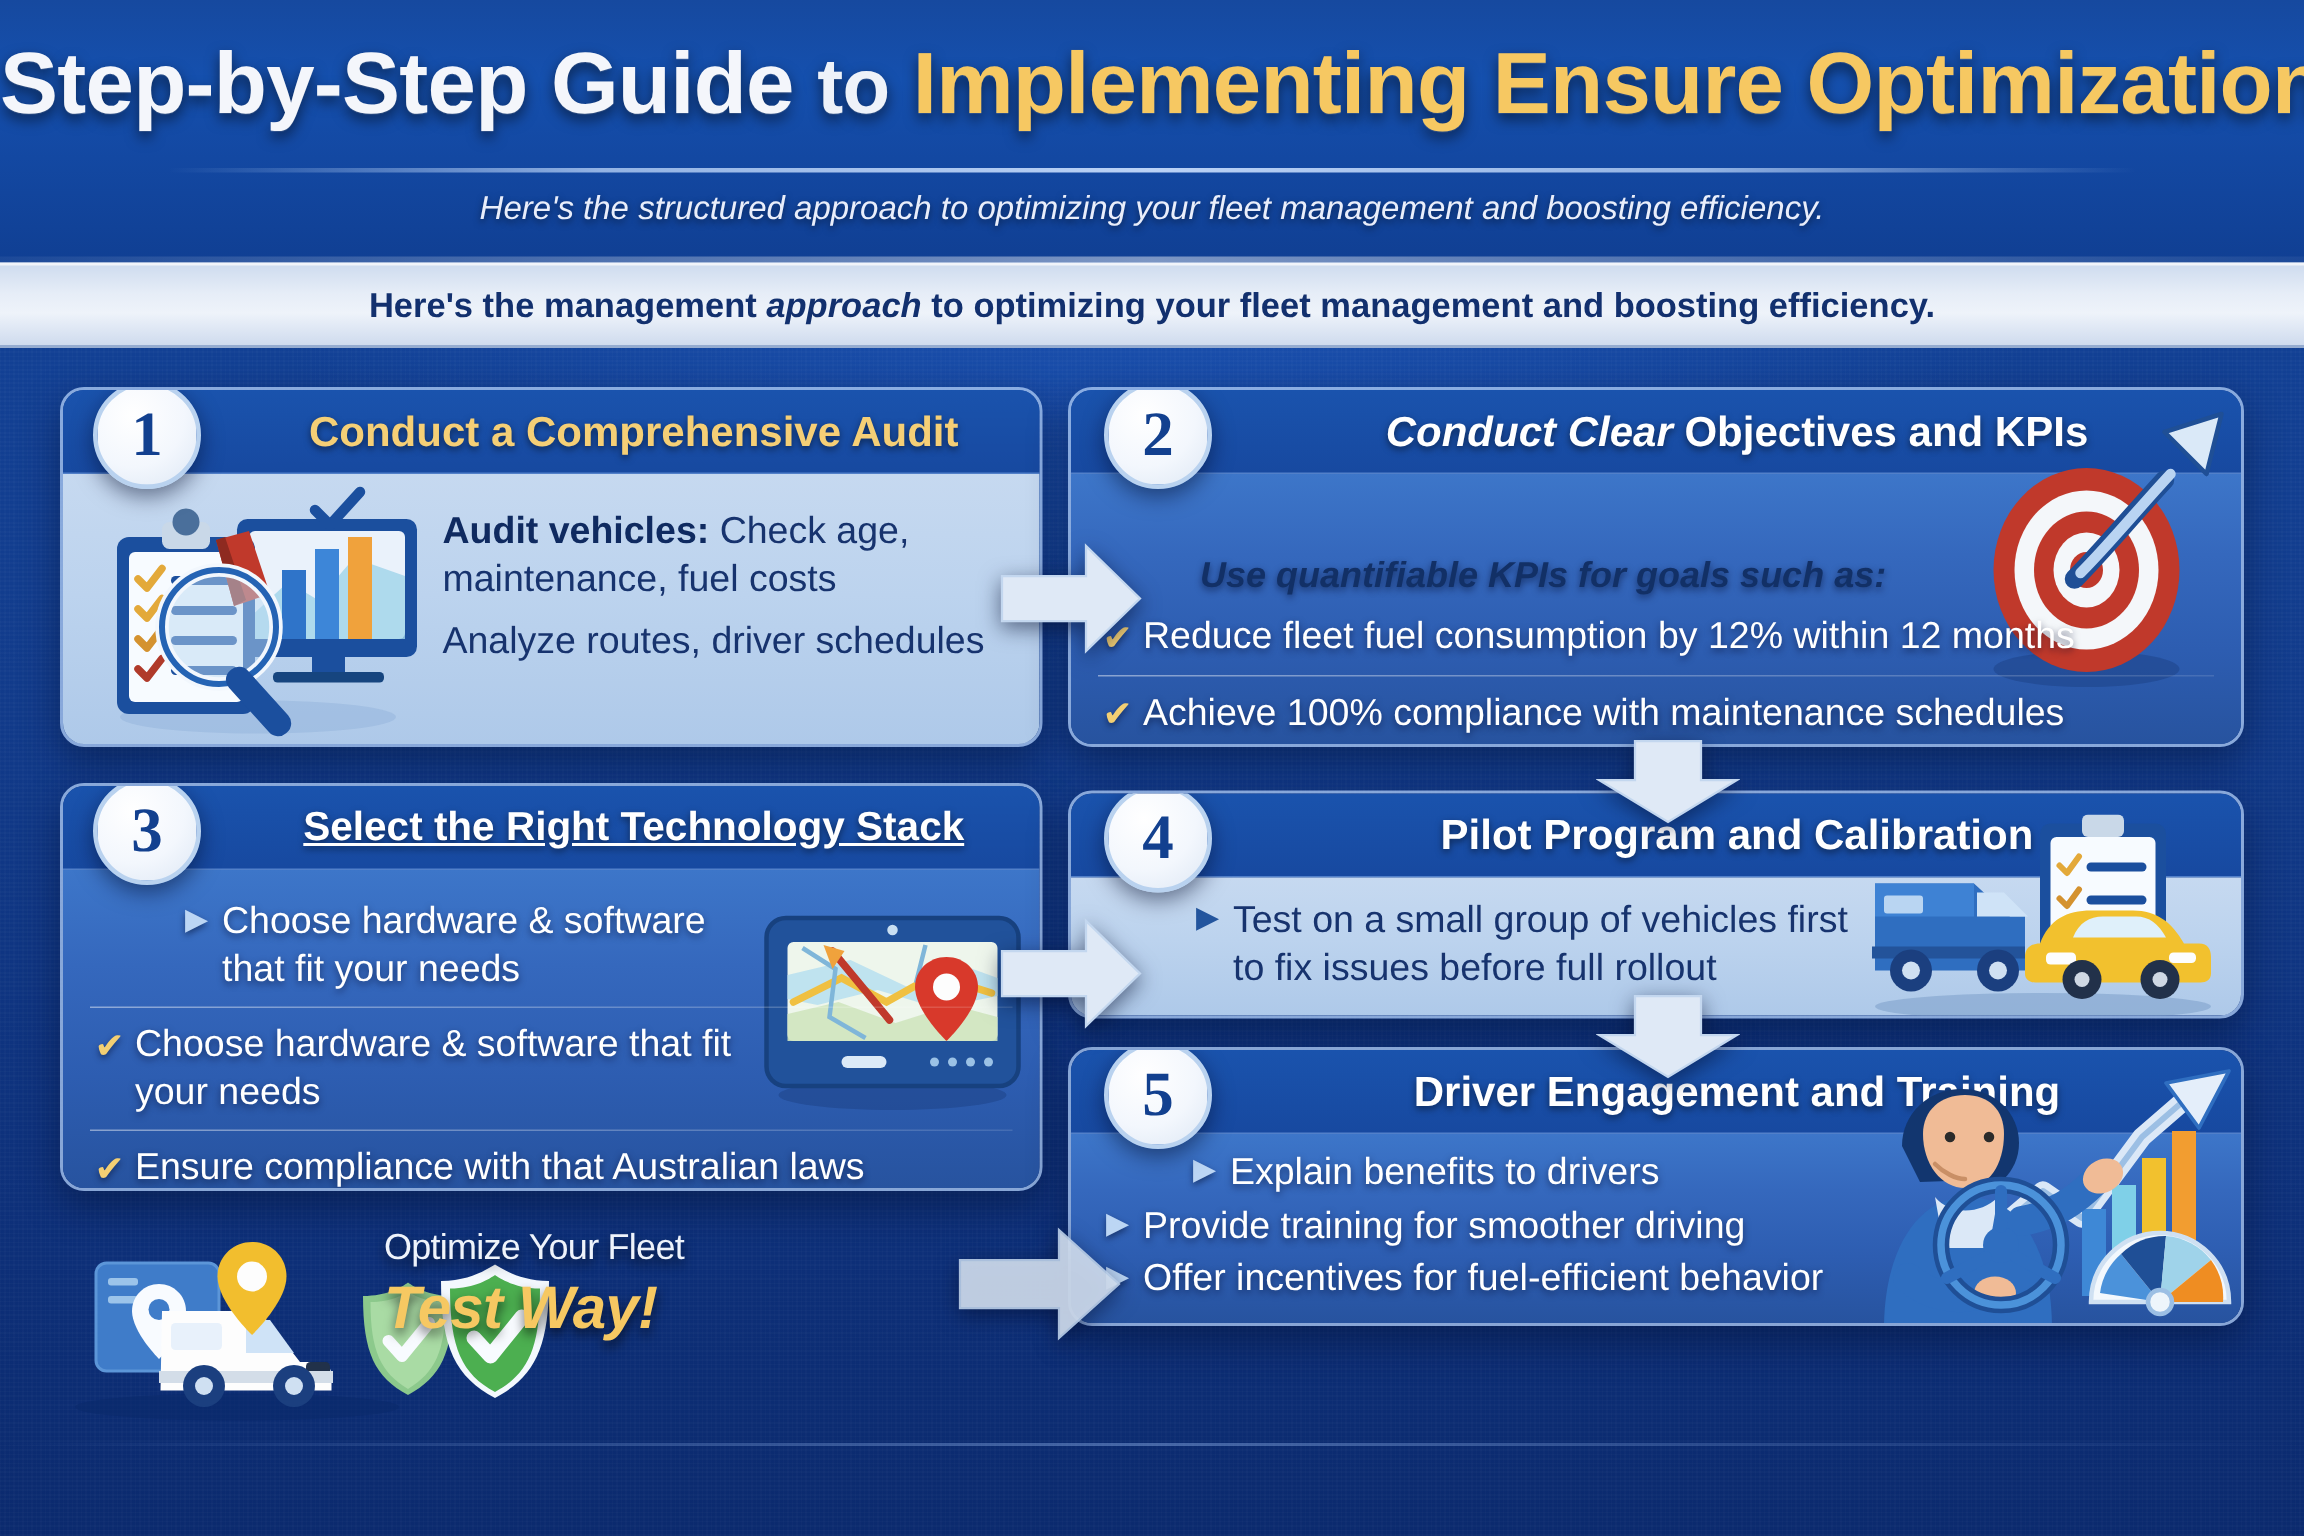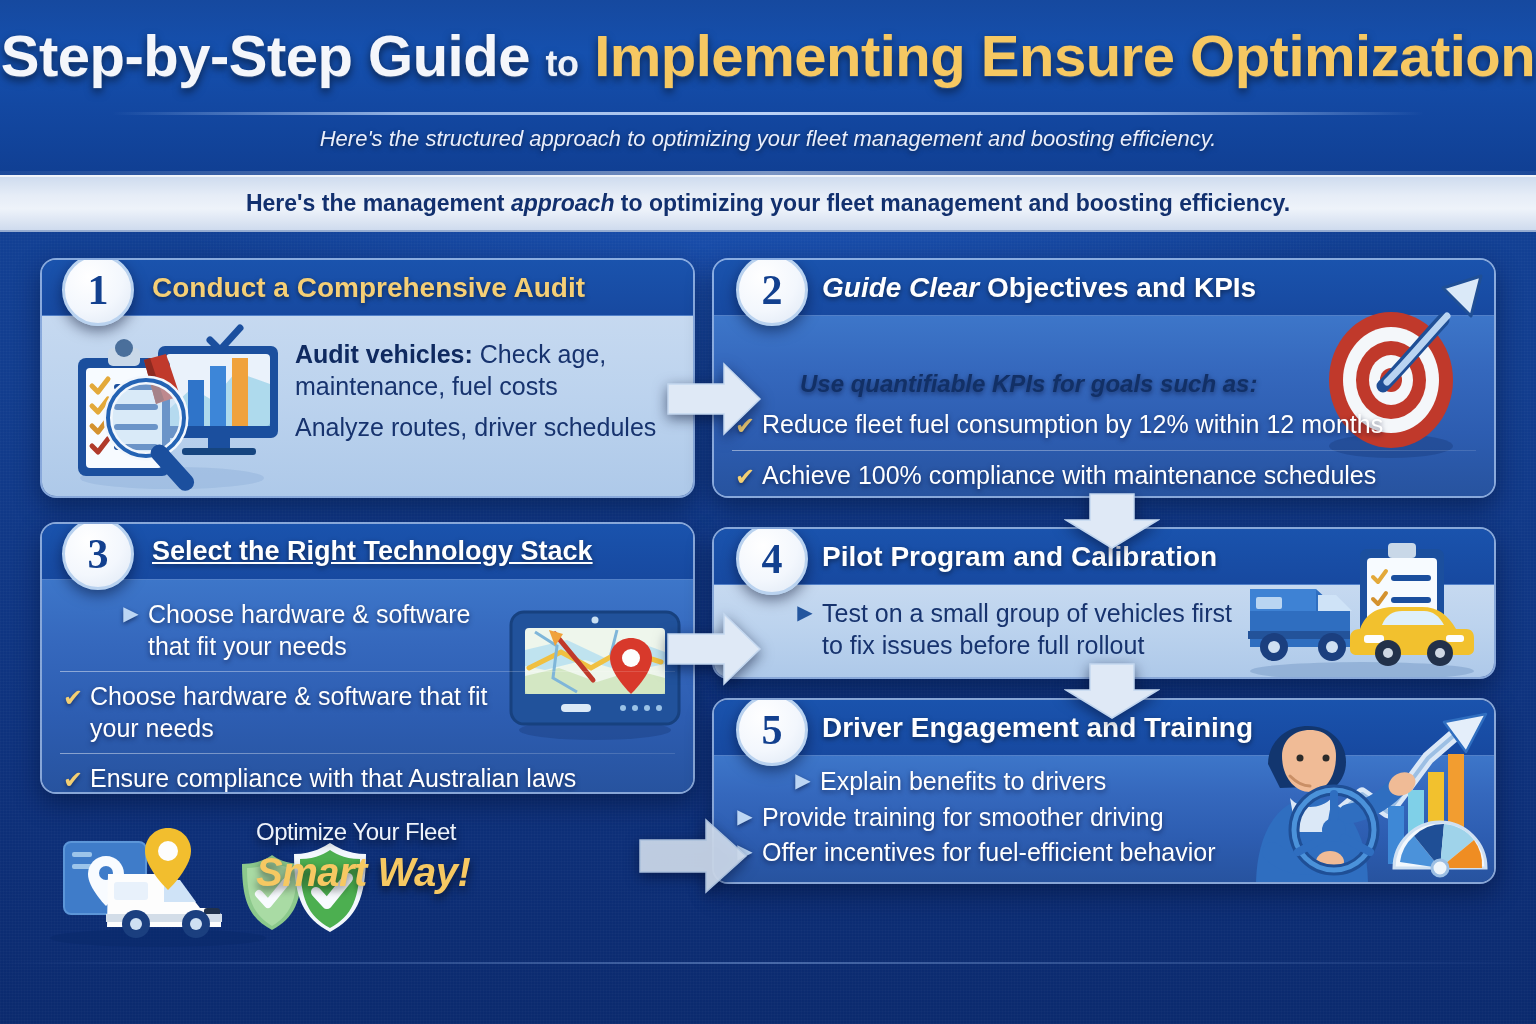--- a/index.html
+++ b/index.html
@@ -35,21 +35,21 @@
     background: linear-gradient(90deg, rgba(255,255,255,.05), rgba(255,255,255,.45), rgba(255,255,255,.05));
   }
   .title {
     position:absolute; left:0; right:0; top:22px;
     text-align:center;
     font-size:58px; font-weight:bold; letter-spacing:-0.5px;
     white-space:nowrap;
     text-shadow: 0 4px 9px rgba(0,0,0,.55), 0 1px 0 rgba(255,255,255,.18);
   }
   .title .w { color:#f4f6fb; }
-  .title .sm { font-size:36px; color:#eef2f9; }
+  .title .sm { font-size:52px; color:#eef2f9; }
   .title .g { color:#f6c862; }
   .title-rule {
     position:absolute; left:112px; right:112px; top:112px; height:3px;
     background:linear-gradient(90deg, rgba(180,205,245,0) 0%, rgba(190,215,250,.75) 22%, rgba(205,225,255,.9) 50%, rgba(190,215,250,.75) 78%, rgba(180,205,245,0) 100%);
   }
   .subtitle-over {
     position:absolute; left:0; right:0; top:126px;
     text-align:center; font-style:italic; font-size:22px; color:#e9eefb;
     text-shadow: 0 2px 5px rgba(0,0,0,.5);
     white-space:nowrap;
@@ -71,20 +71,21 @@
     border:2px solid rgba(176,206,246,.75);
     box-shadow: 0 10px 26px rgba(2,14,45,.45);
     overflow:hidden;
   }
   .card-head {
     position:relative;
     height:56px;
     display:flex; align-items:center;
     background: linear-gradient(180deg,#1a53ad 0%, #1749a0 100%);
     border-bottom:1px solid rgba(150,185,235,.45);
+    justify-content:center;
   }
   .card-title {
     font-size:28px; font-weight:bold; white-space:nowrap;
     text-shadow:0 2px 5px rgba(0,0,0,.5);
   }
   .card-title.gold { color:#f5cf76; }
   .card-title.white { color:#ffffff; }
   .card-title .it { font-style:italic; font-weight:bold; }
   .num-circle {
     position:absolute; z-index:5;
@@ -222,21 +223,21 @@
           <div class="line">Analyze routes, driver schedules</div>
         </div>
       </div>
     </div>
     <div class="num-circle" style="left:20px; top:-6px;">1</div>
   </div>
 
   <div class="card blue" style="left:712px; top:258px; width:784px; height:240px;">
     <div class="card-head">
       <div class="card-title white" style="margin-left:108px;">
-        <span class="it">Guide Clear</span><span> Objectives and KPIs</span>
+        <span class="it">Conduct Clear</span><span> Objectives and KPIs</span>
       </div>
     </div>
     <div class="card-body">
 
       <svg class="art" style="right:6px; top:-46px;" width="195" height="195" viewBox="0 0 195 195">
         <ellipse cx="98" cy="176" rx="62" ry="12" fill="#1b3f80" opacity=".45"></ellipse>
         <ellipse cx="98" cy="110" rx="62" ry="68" fill="#c0392b"></ellipse>
         <ellipse cx="98" cy="110" rx="48" ry="53" fill="#f4f7fa"></ellipse>
         <ellipse cx="98" cy="110" rx="35" ry="39" fill="#c0392b"></ellipse>
         <ellipse cx="98" cy="110" rx="22" ry="25" fill="#f4f7fa"></ellipse>
@@ -480,18 +481,18 @@
       <path d="M202 38 c16 0 26 -6 30 -9 c4 3 14 9 30 9 c0 38 -8 54 -30 66 c-22 -12 -30 -28 -30 -66 z" fill="#8cc98c"></path>
       <path d="M207 42 c14 0 22 -5 25 -7 c3 2 11 7 25 7 c0 33 -7 47 -25 58 c-18 -11 -25 -25 -25 -58 z" fill="#a9dba4"></path>
       <path d="M219 68 l9 10 l18 -22" stroke="#f8fbff" stroke-width="8" fill="none" stroke-linecap="round" stroke-linejoin="round"></path>
 
       <path d="M254 28 c19 0 31 -8 36 -11 c5 3 17 11 36 11 c0 45 -10 64 -36 78 c-26 -14 -36 -33 -36 -78 z" fill="#f3f8fd"></path>
       <path d="M260 33 c17 0 27 -7 30 -9 c3 2 13 9 30 9 c0 40 -8 57 -30 69 c-22 -12 -30 -29 -30 -69 z" fill="#4caf50"></path>
       <path d="M276 66 l11 12 l21 -26" stroke="#f8fbff" stroke-width="10" fill="none" stroke-linecap="round" stroke-linejoin="round"></path>
     </svg>
     <div class="cta-text">
       <div class="cta-l1">Optimize Your Fleet</div>
-      <div class="cta-l2">Smart Way!</div>
+      <div class="cta-l2">Test Way!</div>
     </div>
   </div>
 
   <div class="hrule" style="top:962px;"></div>
 </div>
 
 </body></html>

